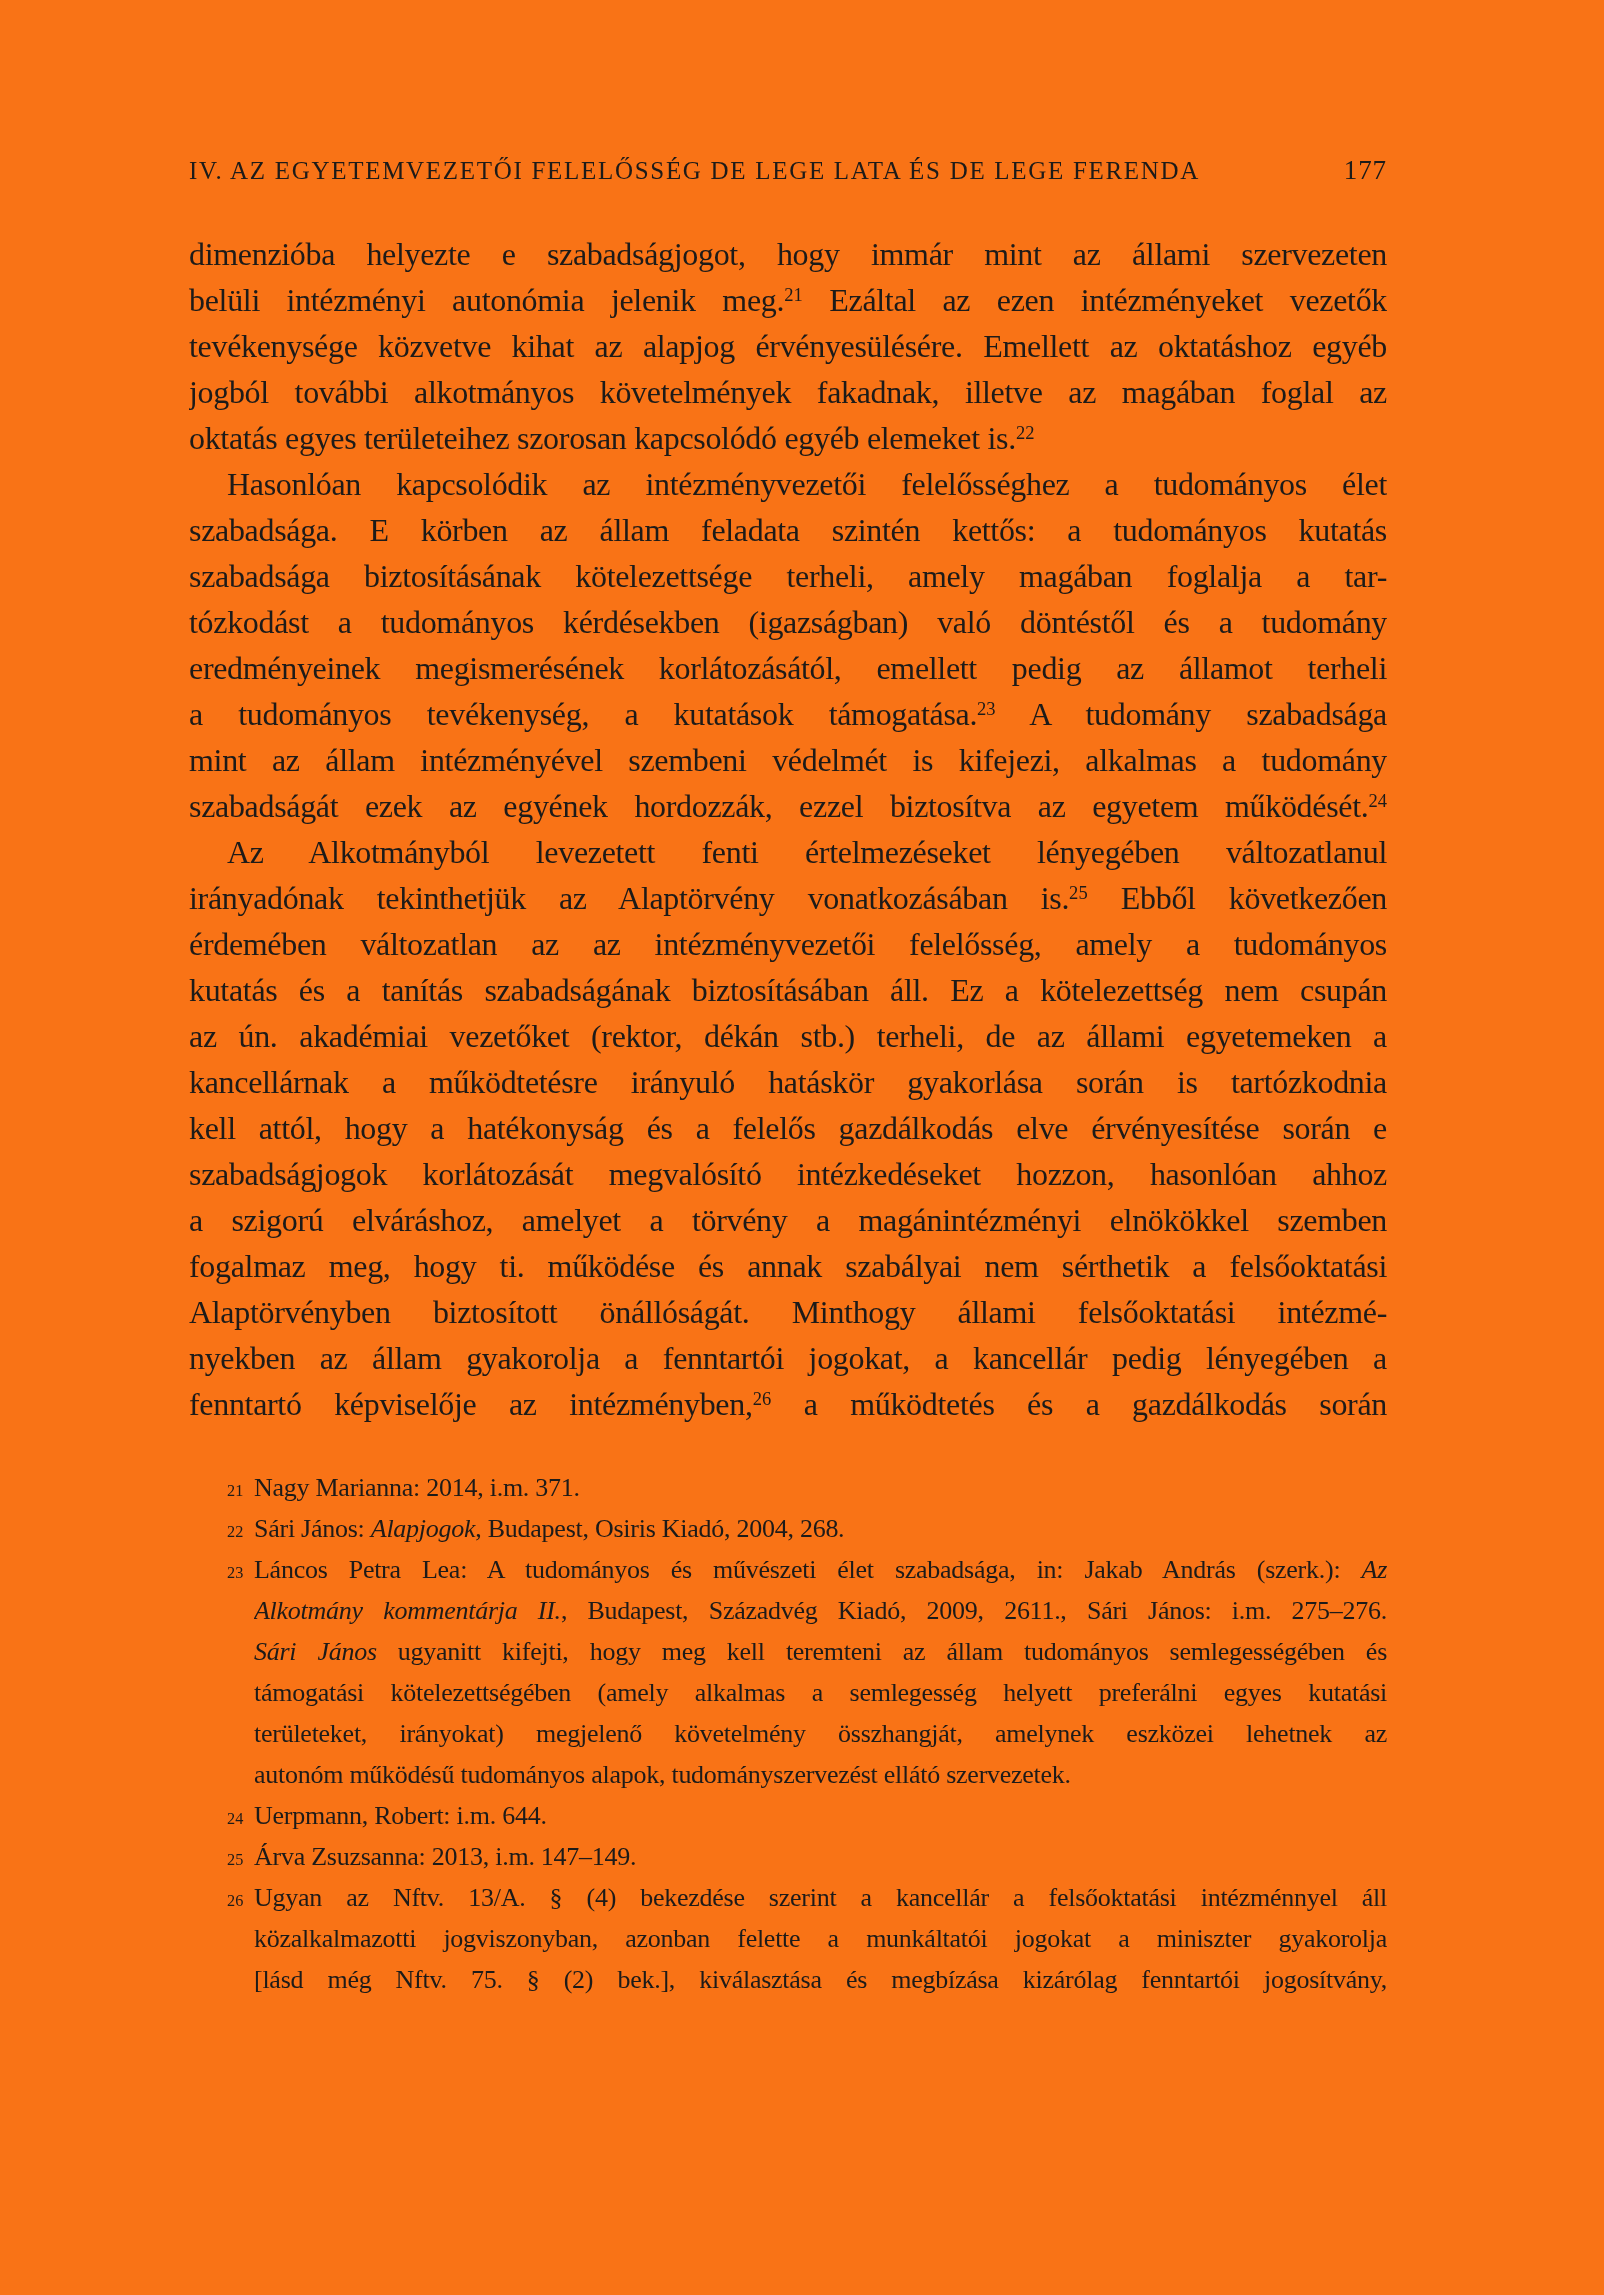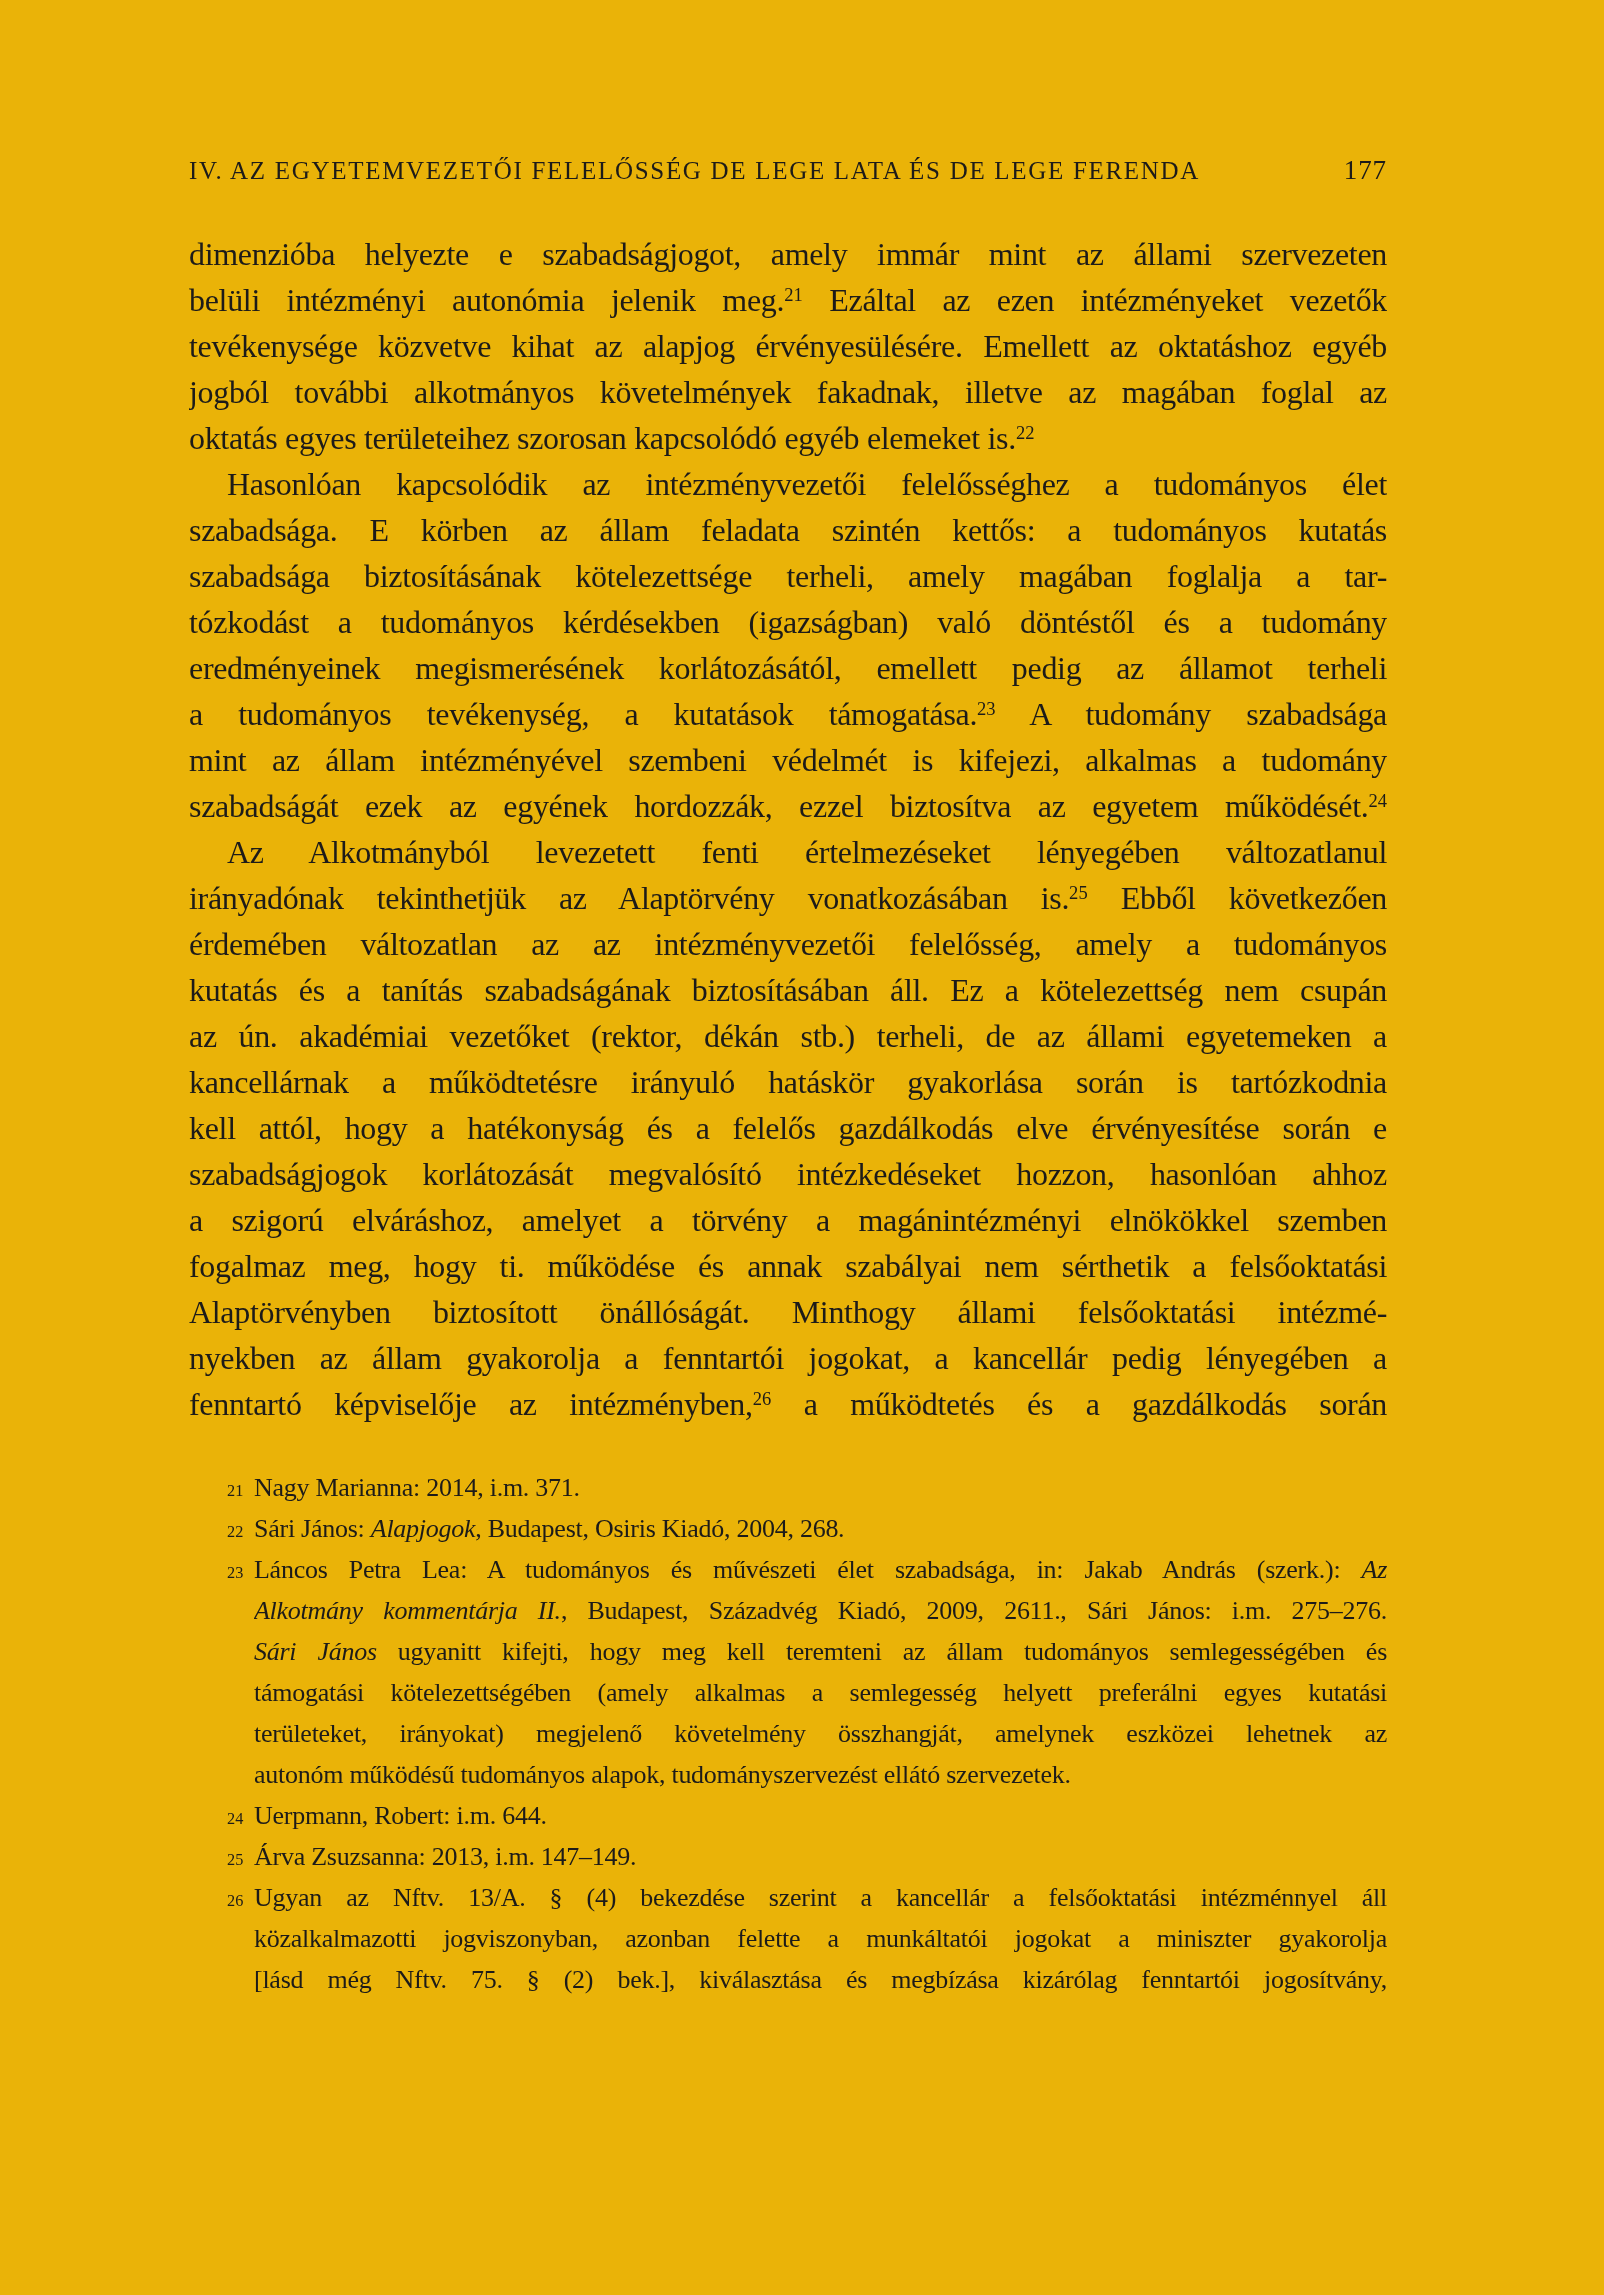--- a/index.html
+++ b/index.html
@@ -5,21 +5,21 @@
   html, body { margin: 0; padding: 0; }
   body {
     width: 1605px; height: 2295px;
     background: #ffffff;
     font-family: "Liberation Serif", "DejaVu Serif", serif;
   }
   .page {
     box-sizing: border-box;
     width: 1605px; height: 2295px;
     padding: 155px 218px 0 189px;
-    background: #eab308;
+    background: #f97316;
     color: #1d1b19;
     overflow: hidden;
   }
   .page-header {
     display: flex;
     justify-content: space-between;
     align-items: baseline;
     margin-bottom: 45px;
   }
   .running-title {
@@ -75,21 +75,21 @@
 
 <div class="page">
 
   <div class="page-header">
     <span class="running-title">IV. AZ EGYETEMVEZETŐI FELELŐSSÉG DE LEGE LATA ÉS DE LEGE FERENDA</span>
     <span class="page-number">177</span>
   </div>
 
   <div class="body-text">
       <div class="para">
-        <div class="line">dimenzióba helyezte e szabadságjogot, amely immár mint az állami szervezeten</div>
+        <div class="line">dimenzióba helyezte e szabadságjogot, hogy immár mint az állami szervezeten</div>
         <div class="line">belüli intézményi autonómia jelenik meg.<span class="sup">21</span> Ezáltal az ezen intézményeket vezetők</div>
         <div class="line">tevékenysége közvetve kihat az alapjog érvényesülésére. Emellett az oktatáshoz egyéb</div>
         <div class="line">jogból további alkotmányos követelmények fakadnak, illetve az magában foglal az</div>
         <div class="line noj">oktatás egyes területeihez szorosan kapcsolódó egyéb elemeket is.<span class="sup">22</span></div>
       </div>
       <div class="para">
         <div class="line indent">Hasonlóan kapcsolódik az intézményvezetői felelősséghez a tudományos élet</div>
         <div class="line">szabadsága. E körben az állam feladata szintén kettős: a tudományos kutatás</div>
         <div class="line">szabadsága biztosításának kötelezettsége terheli, amely magában foglalja a tar-</div>
         <div class="line">tózkodást a tudományos kérdésekben (igazságban) való döntéstől és a tudomány</div>

